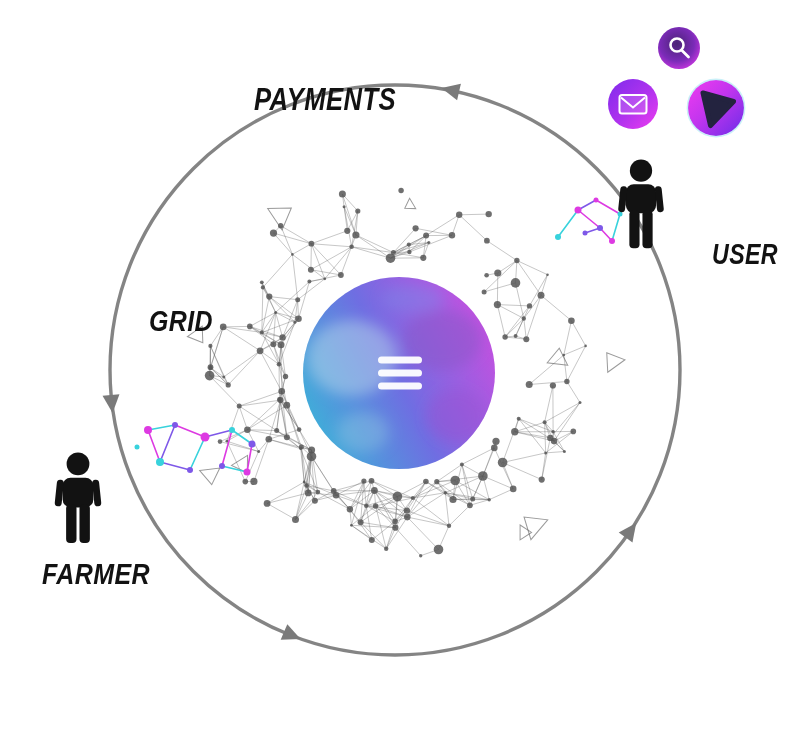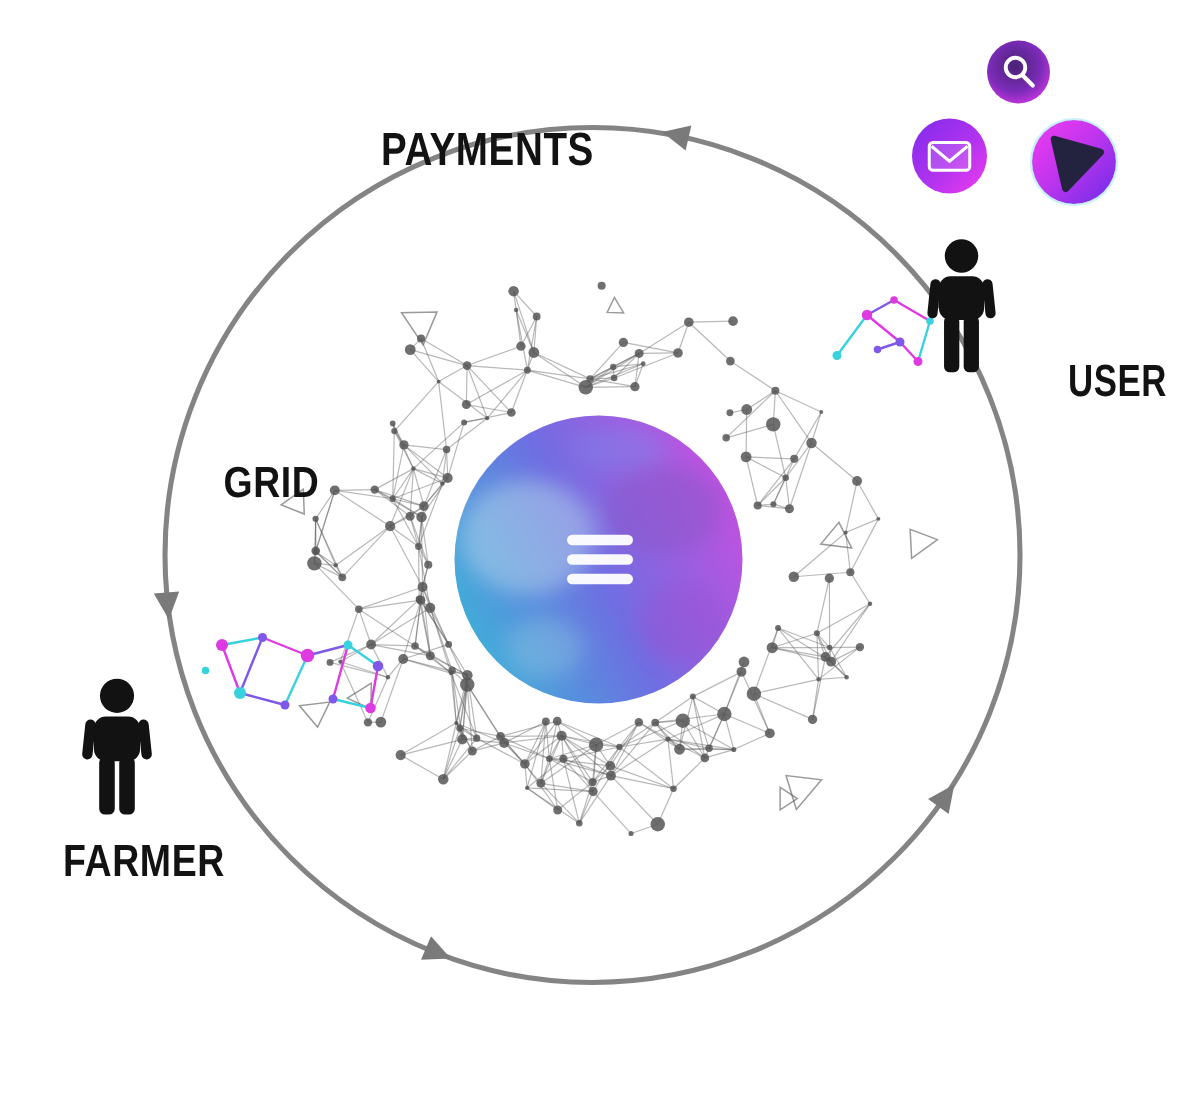--- a/index.html
+++ b/index.html
@@ -1,17 +1,17 @@
 <!DOCTYPE html>
 <html style="--label: #121212; --arrow: #7a7a7a; --mesh: #565656; --globe-teal: #3cb2d8; --globe-violet: #6f6ee2; --globe-magenta: #c84fe0; --cl-cyan: #38d2dc; --cl-magenta: #dd3ae2; --cl-violet: #7e58e8;"><head>
 <meta charset="utf-8">
 <style>
   html,body{margin:0;padding:0;background:#ffffff;}
   .stage{position:relative;width:800px;height:736px;margin:0;overflow:hidden;
-         font-family:"Liberation Sans",sans-serif;background:#ffffff;}
+         font-family:"Liberation Sans",sans-serif;background:#ffffff;font-style:italic;}
   svg{display:block;}
 
   .diagram-label{font-family:"Liberation Sans",sans-serif;font-weight:700;
                  fill:var(--label,#121212);letter-spacing:.5px;}
 
   .orbit{stroke:var(--arrow,#7a7a7a);stroke-width:3.4;fill:none;opacity:.92;}
   .arrowhead{fill:var(--arrow,#6f6f6f);}
 
   .mesh-line{stroke:var(--mesh,#565656);stroke-opacity:.42;stroke-width:.8;}
   .mesh-dot{fill:var(--mesh,#565656);fill-opacity:.85;}

